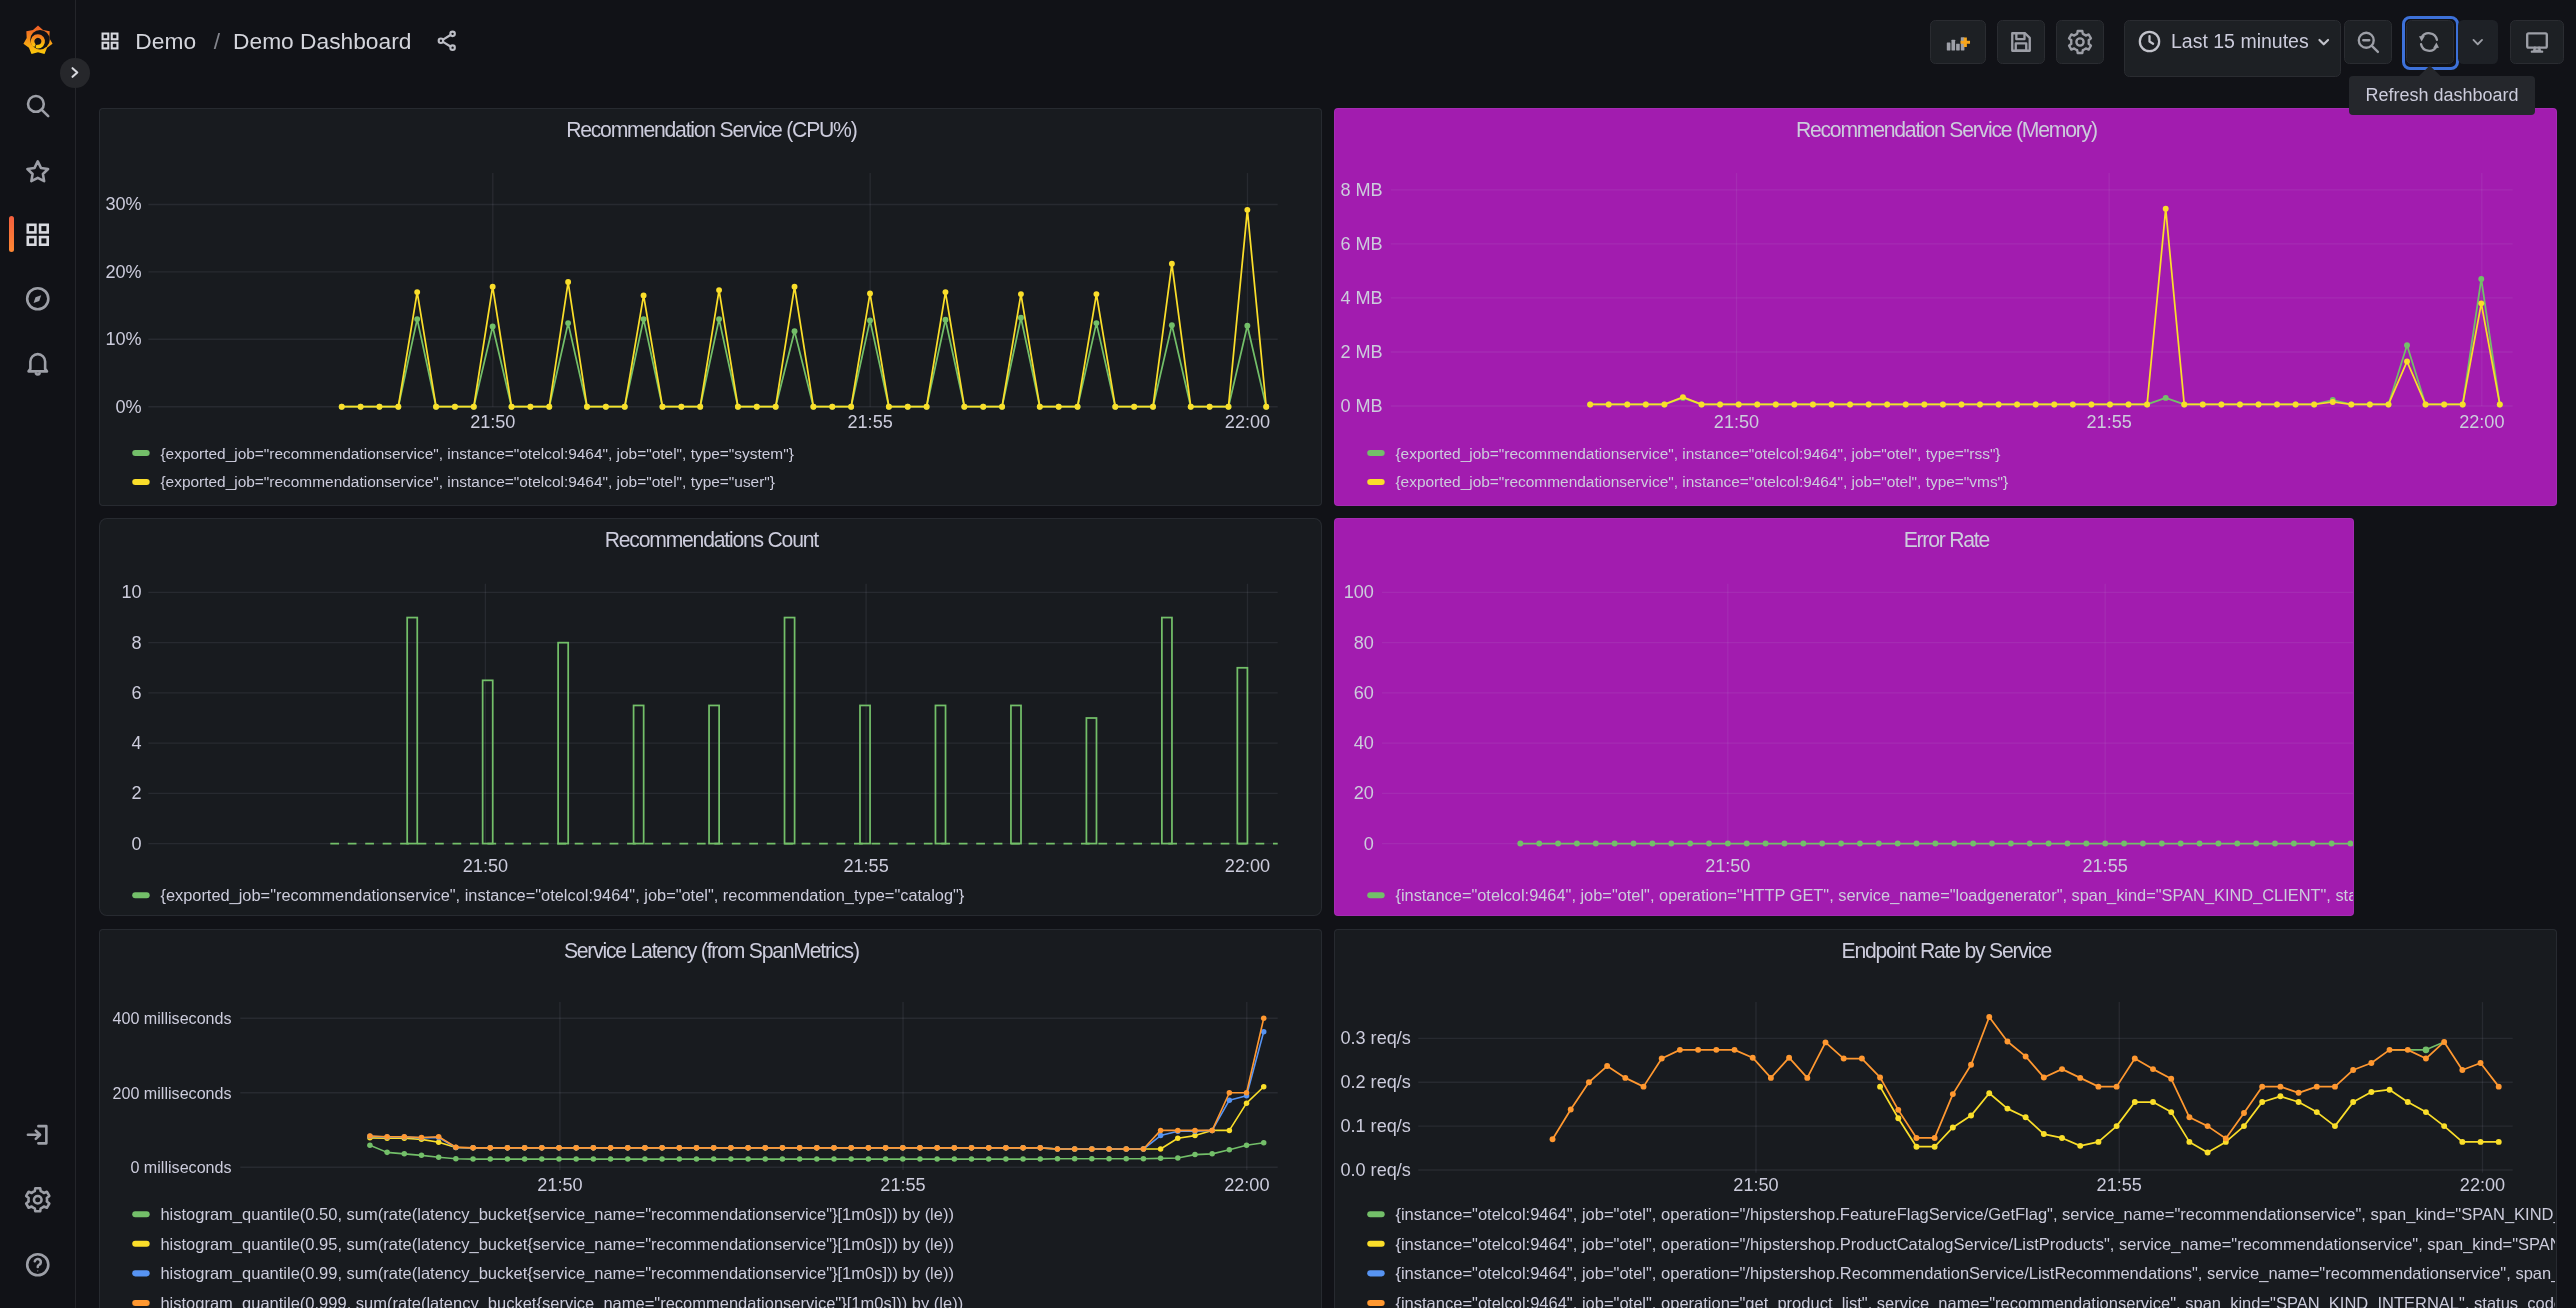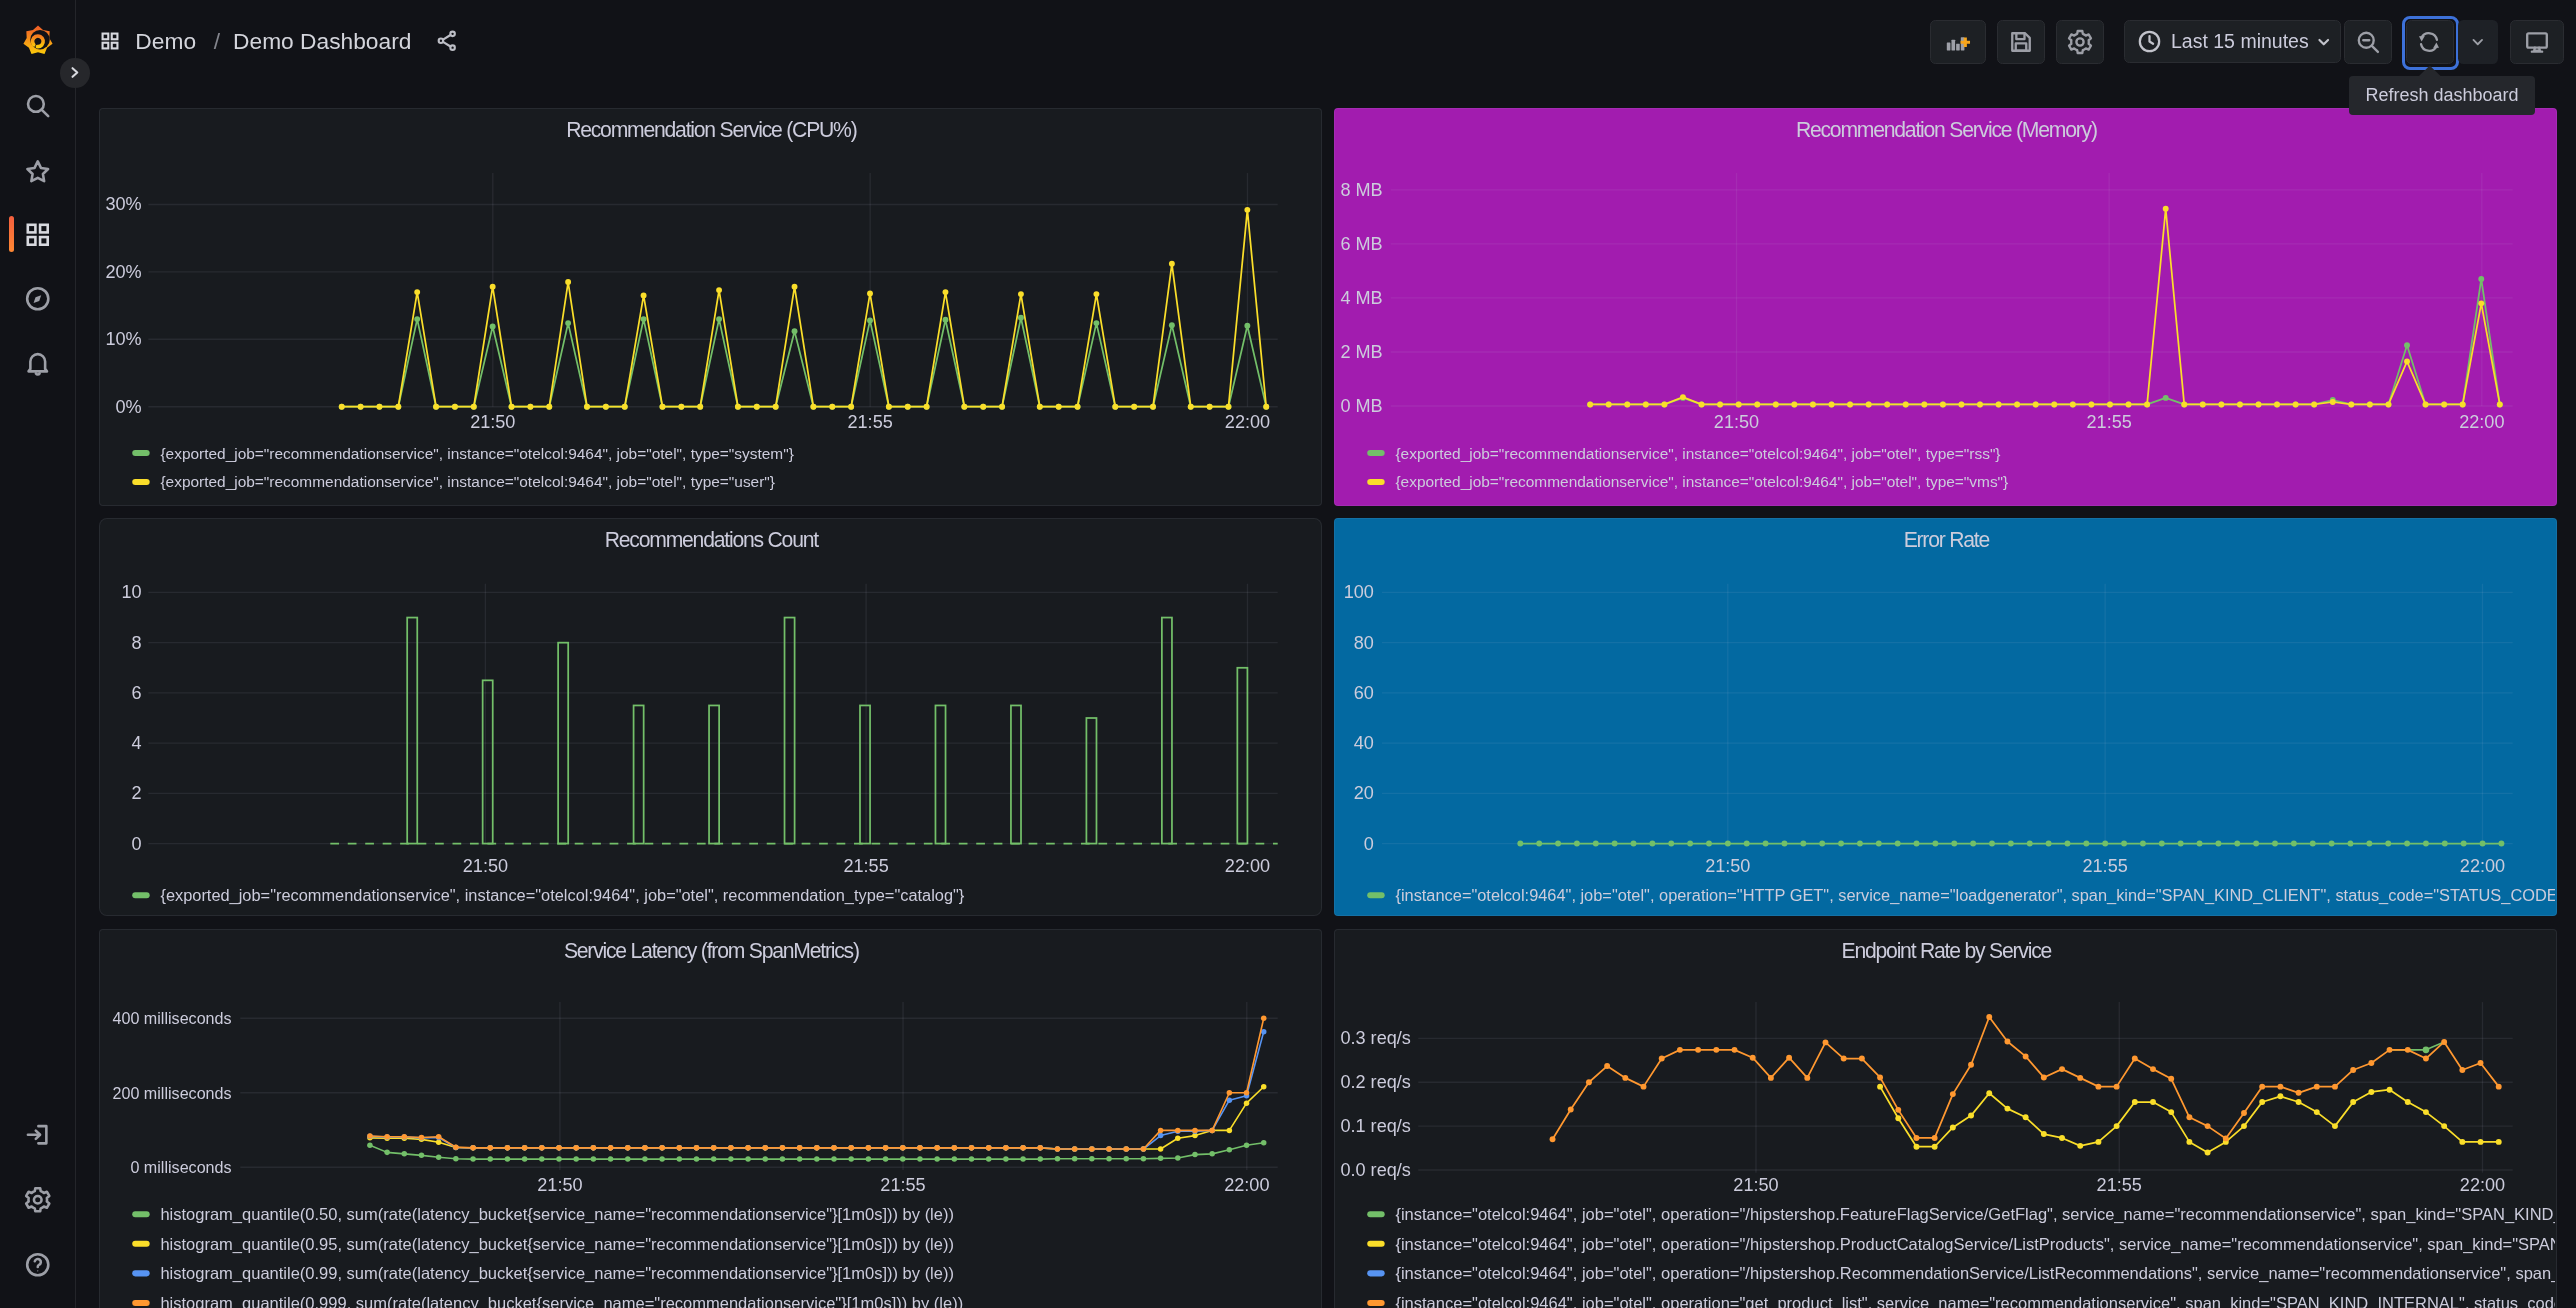--- a/index.html
+++ b/index.html
@@ -283,21 +283,21 @@
       <rect x="1131.9" y="277.3" width="15" height="205.7" fill="none" stroke="#73BF69" stroke-width="2.6"></rect>
       <rect x="1244.3" y="277.3" width="15" height="205.7" fill="none" stroke="#73BF69" stroke-width="2.6"></rect>
       <rect x="1356.7" y="277.3" width="15" height="205.7" fill="none" stroke="#73BF69" stroke-width="2.6"></rect>
       <rect x="1469.1" y="296.0" width="15" height="187.0" fill="none" stroke="#73BF69" stroke-width="2.6"></rect>
       <rect x="1581.5" y="146.4" width="15" height="336.6" fill="none" stroke="#73BF69" stroke-width="2.6"></rect>
       <rect x="1693.9" y="221.2" width="15" height="261.8" fill="none" stroke="#73BF69" stroke-width="2.6"></rect>
       <rect x="48" y="555.5" width="26" height="9" rx="4.5" fill="#73BF69"></rect>
       <text x="90.0" y="560.0" font-size="24.4" font-weight="400" fill="#CCCCDC" text-anchor="start" dominant-baseline="central">{exported_job="recommendationservice", instance="otelcol:9464", job="otel", recommendation_type="catalog"}</text>
     </svg>
   </div>
-<div style="position:absolute;left:1334px;top:518px;width:1223px;height:398px;background:#0369a1;border:1.3px solid rgba(204,204,220,0.09);border-radius:4px;overflow:hidden;">
+<div style="position:absolute;left:1334px;top:518px;width:1020px;height:398px;background:#a21caf;border:1.3px solid rgba(204,204,220,0.09);border-radius:4px;overflow:hidden;">
     <svg width="1220" height="396" viewBox="0 0 1817 589" font-family="Liberation Sans, sans-serif" style="position:absolute;left:0;top:0;">
       <text x="910.5" y="30" font-size="31.5" fill="#CCCCDC" text-anchor="middle" dominant-baseline="central" style="-webkit-text-stroke:1.1px #CCCCDC;letter-spacing:-1.8px;">Error Rate</text>
       <line x1="70" y1="483.0" x2="1754" y2="483.0" stroke="rgba(204,204,220,0.09)" stroke-width="2"></line>
       <text x="58.0" y="483.0" font-size="27" font-weight="400" fill="#CCCCDC" text-anchor="end" dominant-baseline="central">0</text>
       <line x1="70" y1="408.2" x2="1754" y2="408.2" stroke="rgba(204,204,220,0.09)" stroke-width="2"></line>
       <text x="58.0" y="408.2" font-size="27" font-weight="400" fill="#CCCCDC" text-anchor="end" dominant-baseline="central">20</text>
       <line x1="70" y1="333.4" x2="1754" y2="333.4" stroke="rgba(204,204,220,0.09)" stroke-width="2"></line>
       <text x="58.0" y="333.4" font-size="27" font-weight="400" fill="#CCCCDC" text-anchor="end" dominant-baseline="central">40</text>
       <line x1="70" y1="258.6" x2="1754" y2="258.6" stroke="rgba(204,204,220,0.09)" stroke-width="2"></line>
       <text x="58.0" y="258.6" font-size="27" font-weight="400" fill="#CCCCDC" text-anchor="end" dominant-baseline="central">60</text>
@@ -824,21 +824,21 @@
       <path d="M8 4.7v4.8h7V4.7"></path>
       <rect x="7.5" y="13.2" width="9" height="6.2"></rect>
     </svg>
   </div>
 <div style="position:absolute;left:2056px;top:19.5px;width:48px;height:44px;background:#1D2024;border:1.3px solid #2A2C31;border-radius:5.4px;box-sizing:border-box;">
     <svg style="position:absolute;left:8.7px;top:6.7px;" width="28" height="28" viewBox="0 0 24 24" fill="none" stroke="#9D9FA7" stroke-width="2.0" stroke-linecap="round" stroke-linejoin="round">
       <circle cx="12" cy="12" r="3.1"></circle>
       <path d="M19.4 13.5a7.6 7.6 0 0 0 0-3l2-1.6-2-3.4-2.4 1a7.6 7.6 0 0 0-2.6-1.5L14 2.6h-4L9.6 5a7.6 7.6 0 0 0-2.6 1.5l-2.4-1-2 3.4 2 1.6a7.6 7.6 0 0 0 0 3l-2 1.6 2 3.4 2.4-1a7.6 7.6 0 0 0 2.6 1.5l.4 2.4h4l.4-2.4a7.6 7.6 0 0 0 2.6-1.5l2.4 1 2-3.4z"></path>
     </svg>
   </div>
-<div style="position:absolute;left:2124px;top:19.5px;width:217px;height:43px;background:#1D2024;border:1.3px solid #2A2C31;border-radius:5.4px;">
+<div style="position:absolute;left:2124px;top:19.5px;width:217px;height:57px;background:#1D2024;border:1.3px solid #2A2C31;border-radius:5.4px;">
     <svg style="position:absolute;left:10.7px;top:7.4px;" width="27" height="27" viewBox="0 0 24 24" fill="none" stroke="#C2C3CB" stroke-width="2.0" stroke-linecap="round" stroke-linejoin="round">
       <circle cx="12" cy="12" r="8.6"></circle>
       <path d="M12 7.2V12l3.2 2"></path>
     </svg>
     <div style="position:absolute;left:46px;top:11.4px;font-size:19.5px;line-height:19.5px;font-weight:500;color:#CCCCDC;white-space:nowrap;">Last 15 minutes</div>
     <svg style="position:absolute;left:188px;top:10px;" width="21.5" height="21.5" viewBox="0 0 24 24" fill="none" stroke="#C2C3CB" stroke-width="2.4" stroke-linecap="round" stroke-linejoin="round">
       <path d="M7.2 10l4.8 4.8 4.8-4.8"></path>
     </svg>
   </div>
 <div style="position:absolute;left:2344px;top:19.5px;width:48px;height:44px;background:#1D2024;border:1.3px solid #2A2C31;border-radius:5.4px;box-sizing:border-box;">

